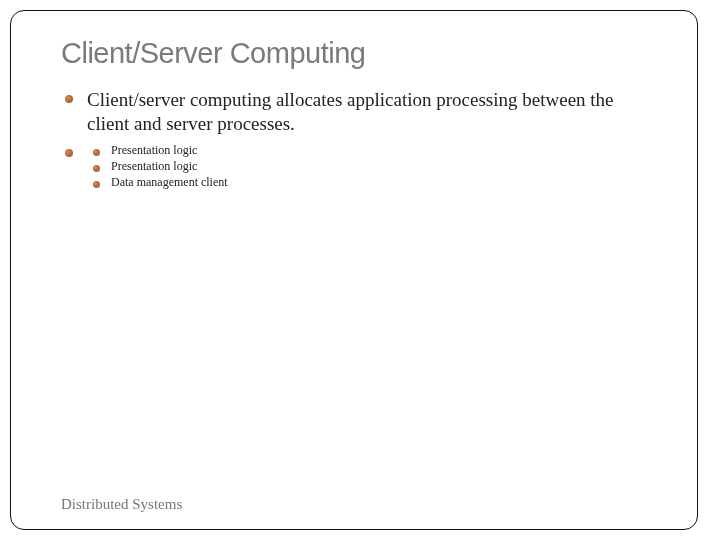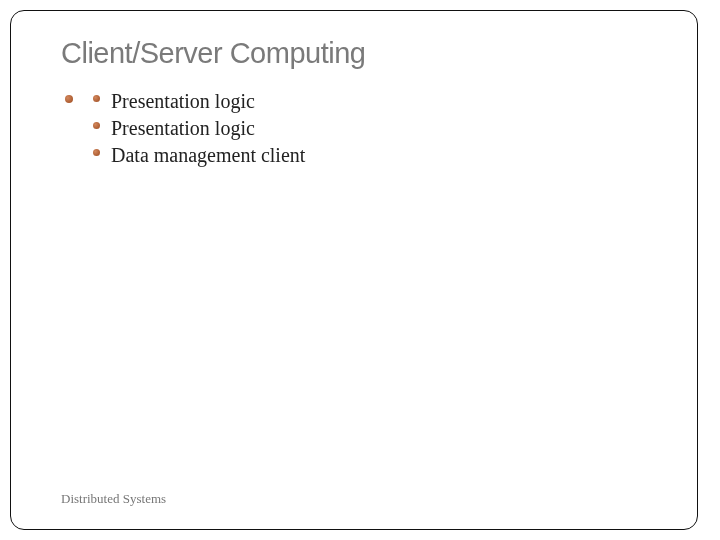--- a/index.html
+++ b/index.html
@@ -51,49 +51,50 @@
     border-radius: 50%;
     background: radial-gradient(circle at 35% 35%, #d2875c, #9c4a1f);
   }
   ul.sub {
     margin: 4px 0 0 0;
     padding-left: 18px;
     list-style: none;
   }
   ul.sub > li {
     position: relative;
-    font-size: 20px;
+    font-size: 12px;
     line-height: 1.35;
     padding-left: 6px;
   }
   ul.sub > li::before {
     content: "";
     position: absolute;
     left: -12px;
     top: 7px;
     width: 7px;
     height: 7px;
     border-radius: 50%;
     background: radial-gradient(circle at 35% 35%, #d2875c, #9c4a1f);
   }
   .footer {
     position: absolute;
     left: 50px;
-    bottom: 22px;
-    font-size: 13px;
+    bottom: 16px;
+    font-size: 15px;
     color: #777;
     font-family: Georgia, serif;
   }
 </style>
 </head>
 <body>
 
 <div class="slide">
   <div class="title">Client/Server Computing</div>
   <ul class="top">
+    <li><span>Client/server computing allocates application processing between the client and server processes.</span></li>
     <li>
       <ul class="sub">
         <li><span>Presentation logic</span></li>
         <li><span>Presentation logic</span></li>
         <li><span>Data management client</span></li>
       </ul>
     </li>
   </ul>
   <div class="footer">Distributed Systems</div>
 </div>

